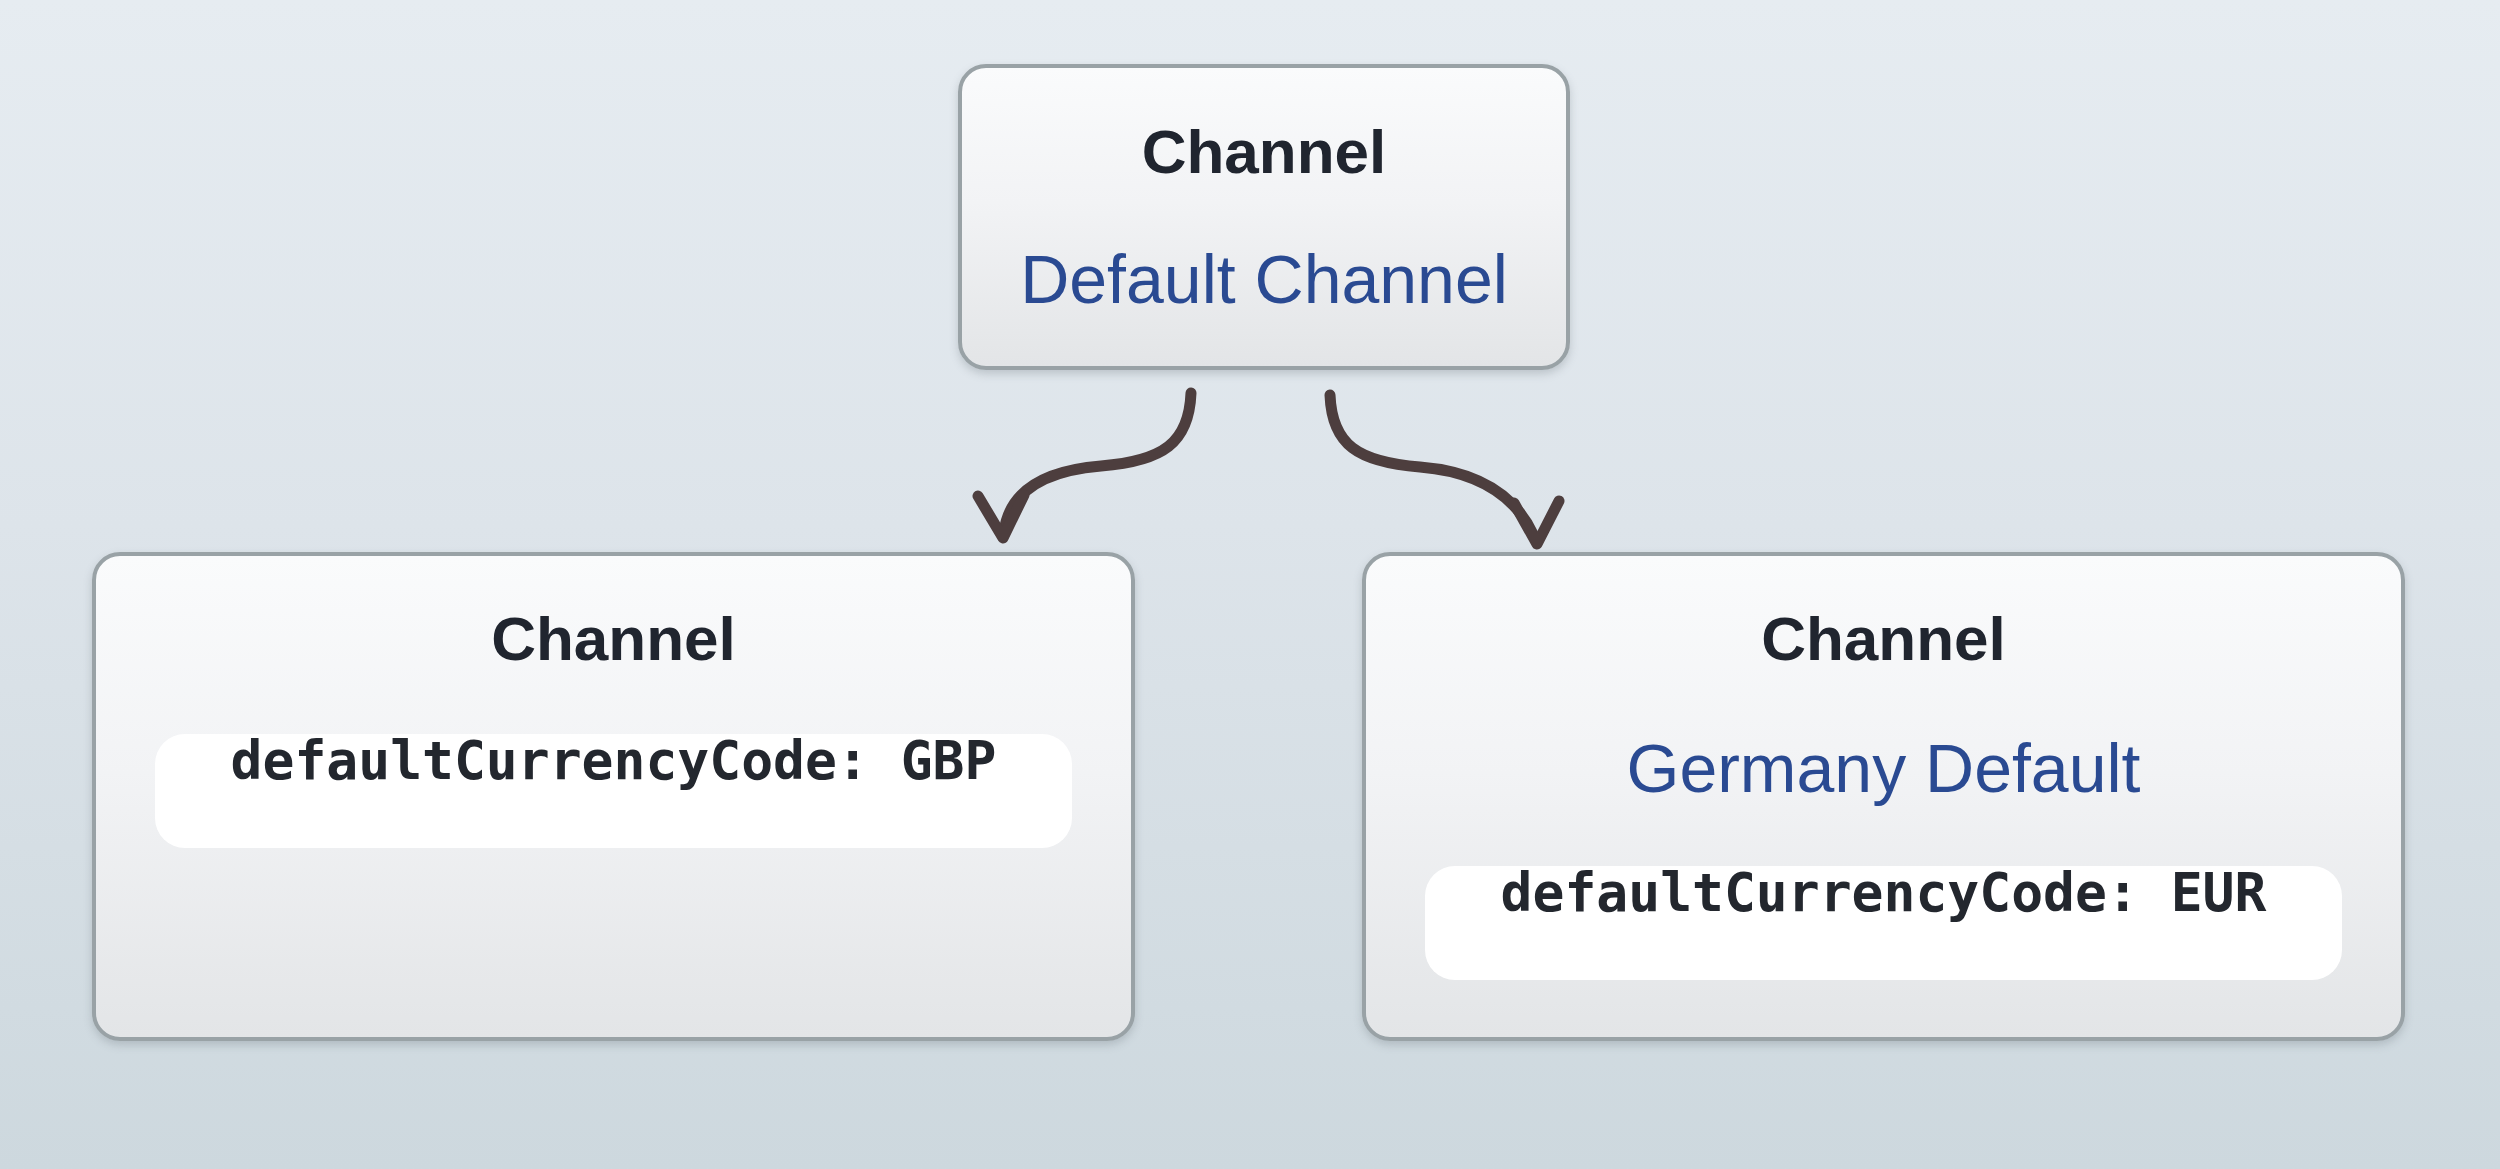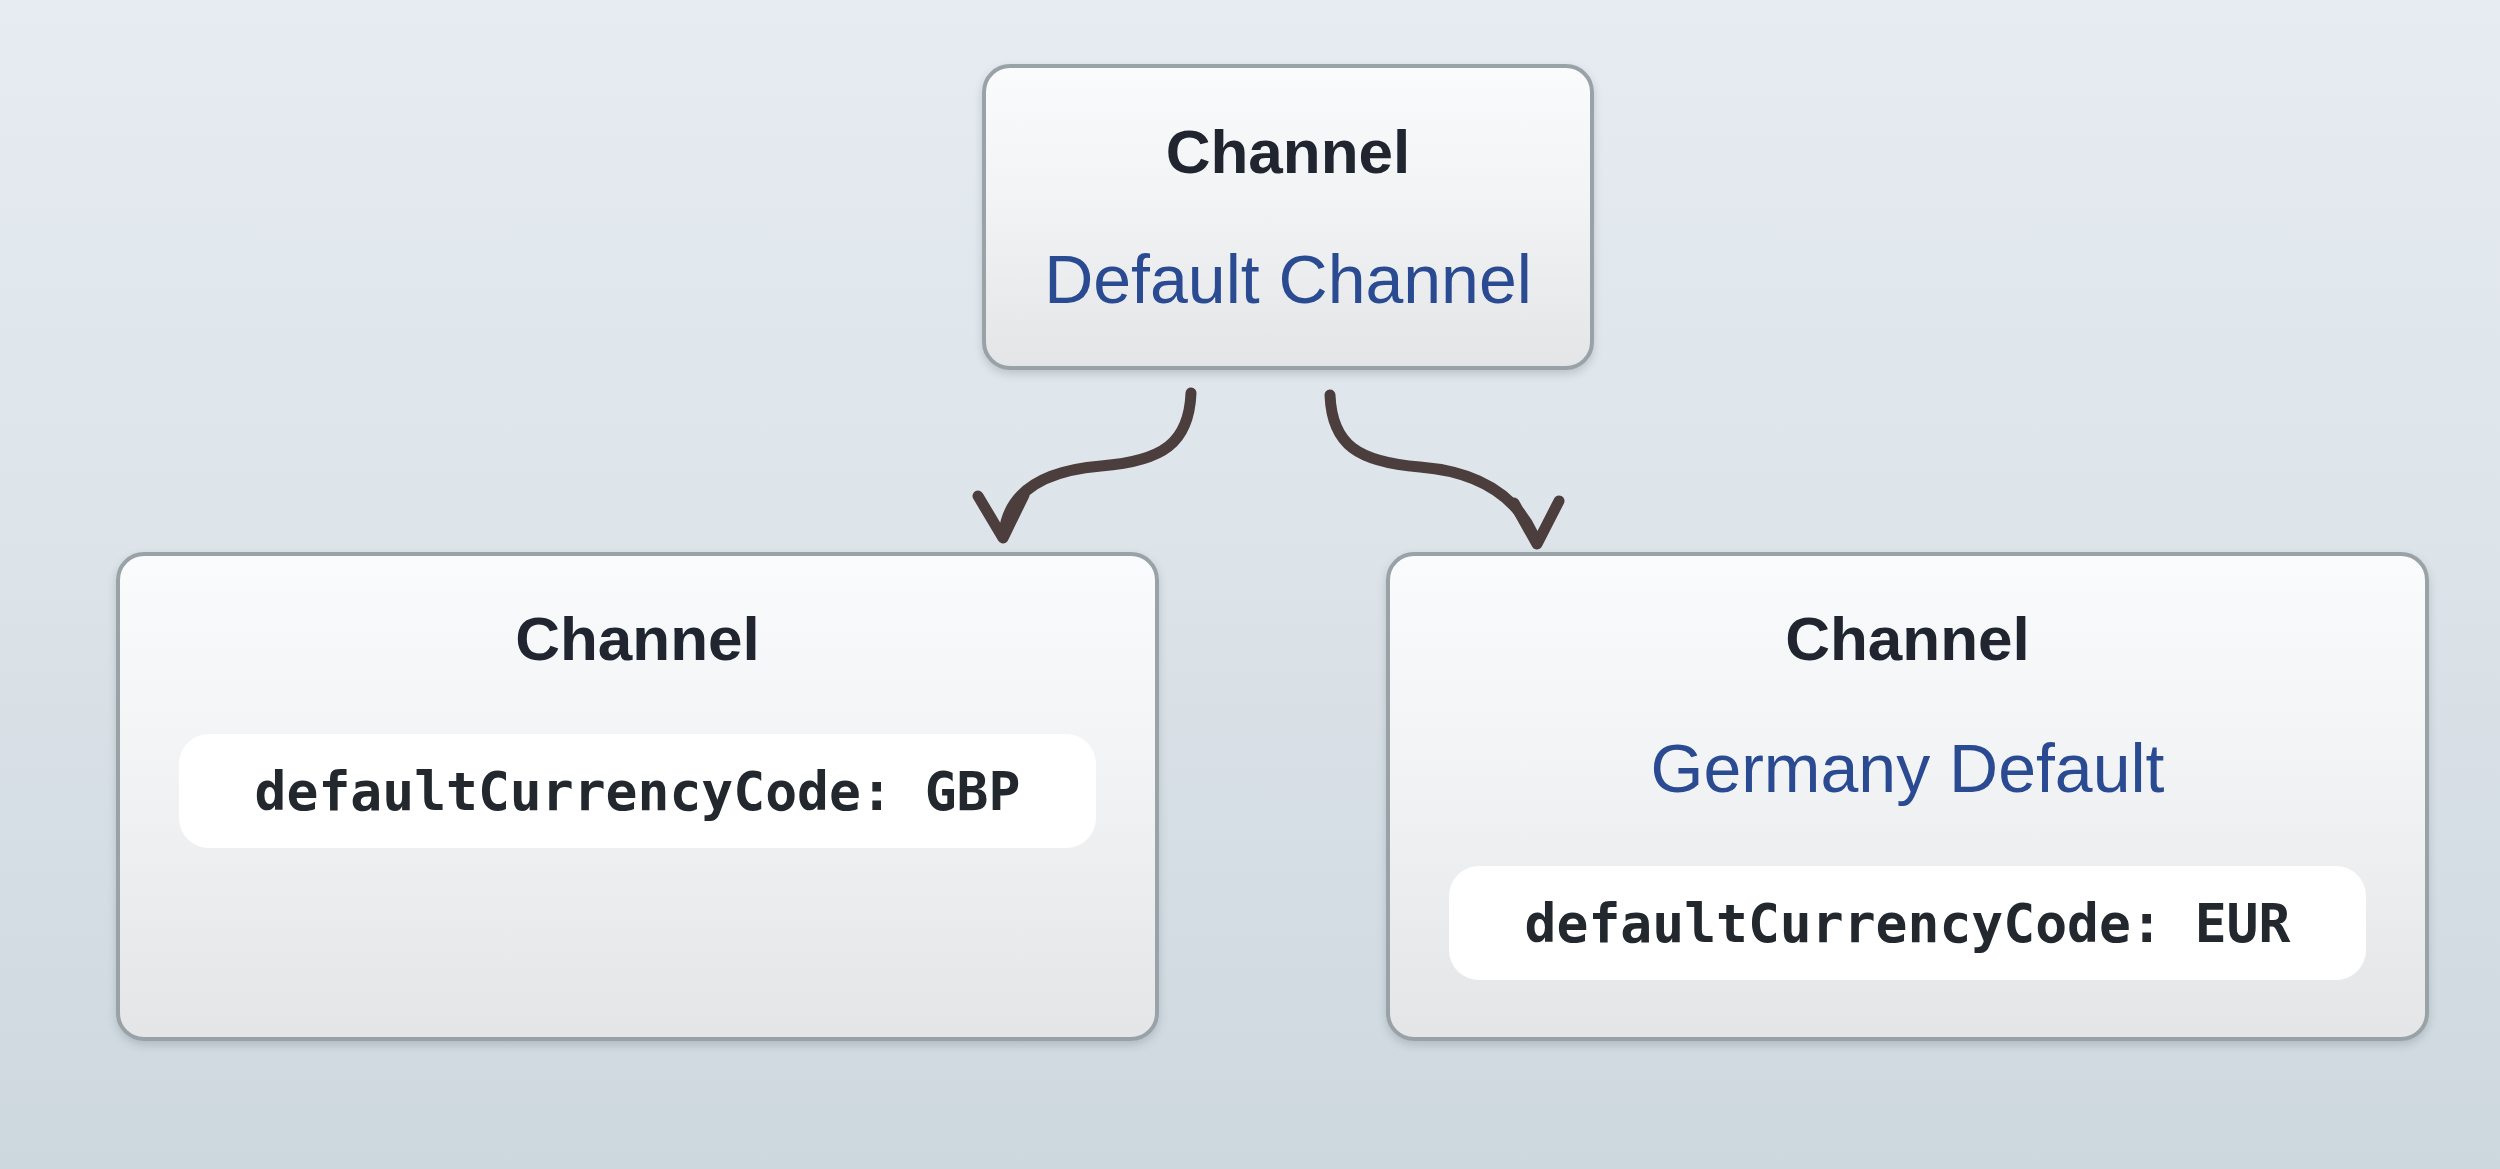--- a/index.html
+++ b/index.html
@@ -44,21 +44,20 @@
     display:flex;
     flex-direction:column;
     align-items:center;
     border:4px solid var(--node-border,#99a2a6);
     border-radius:28px;
     background:linear-gradient(180deg,
       var(--node-fill-top,#fafbfc) 0%,
       #f2f3f5 45%,
       var(--node-fill-bottom,#e3e5e7) 100%);
     box-shadow:0 4px 8px rgba(96,106,116,0.28);
-    margin-left:24px;
   }
   .node-root{
     left:958px;top:64px;width:612px;height:306px;
     justify-content:center;
     gap:62px;
   }
   .node-child{
     width:1043px;height:489px;
     top:552px;
     padding-top:52px;
@@ -74,21 +73,21 @@
   }
   .node-subtitle{
     font-size:68px;
     font-weight:400;
     line-height:1;
     color:var(--accent-blue,#2a4a92);
   }
   .code-pill{
     height:114px;
     display:flex;
-    align-items:center;
+    align-items:flex-start;
     padding:0 76px;
     border-radius:30px;
     background:var(--pill-background,#ffffff);
   }
   .code-text{
     font-family:"DejaVu Sans Mono", monospace;
     font-size:53px;
     font-weight:700;
     line-height:1;
     color:var(--code-text,#23272e);

